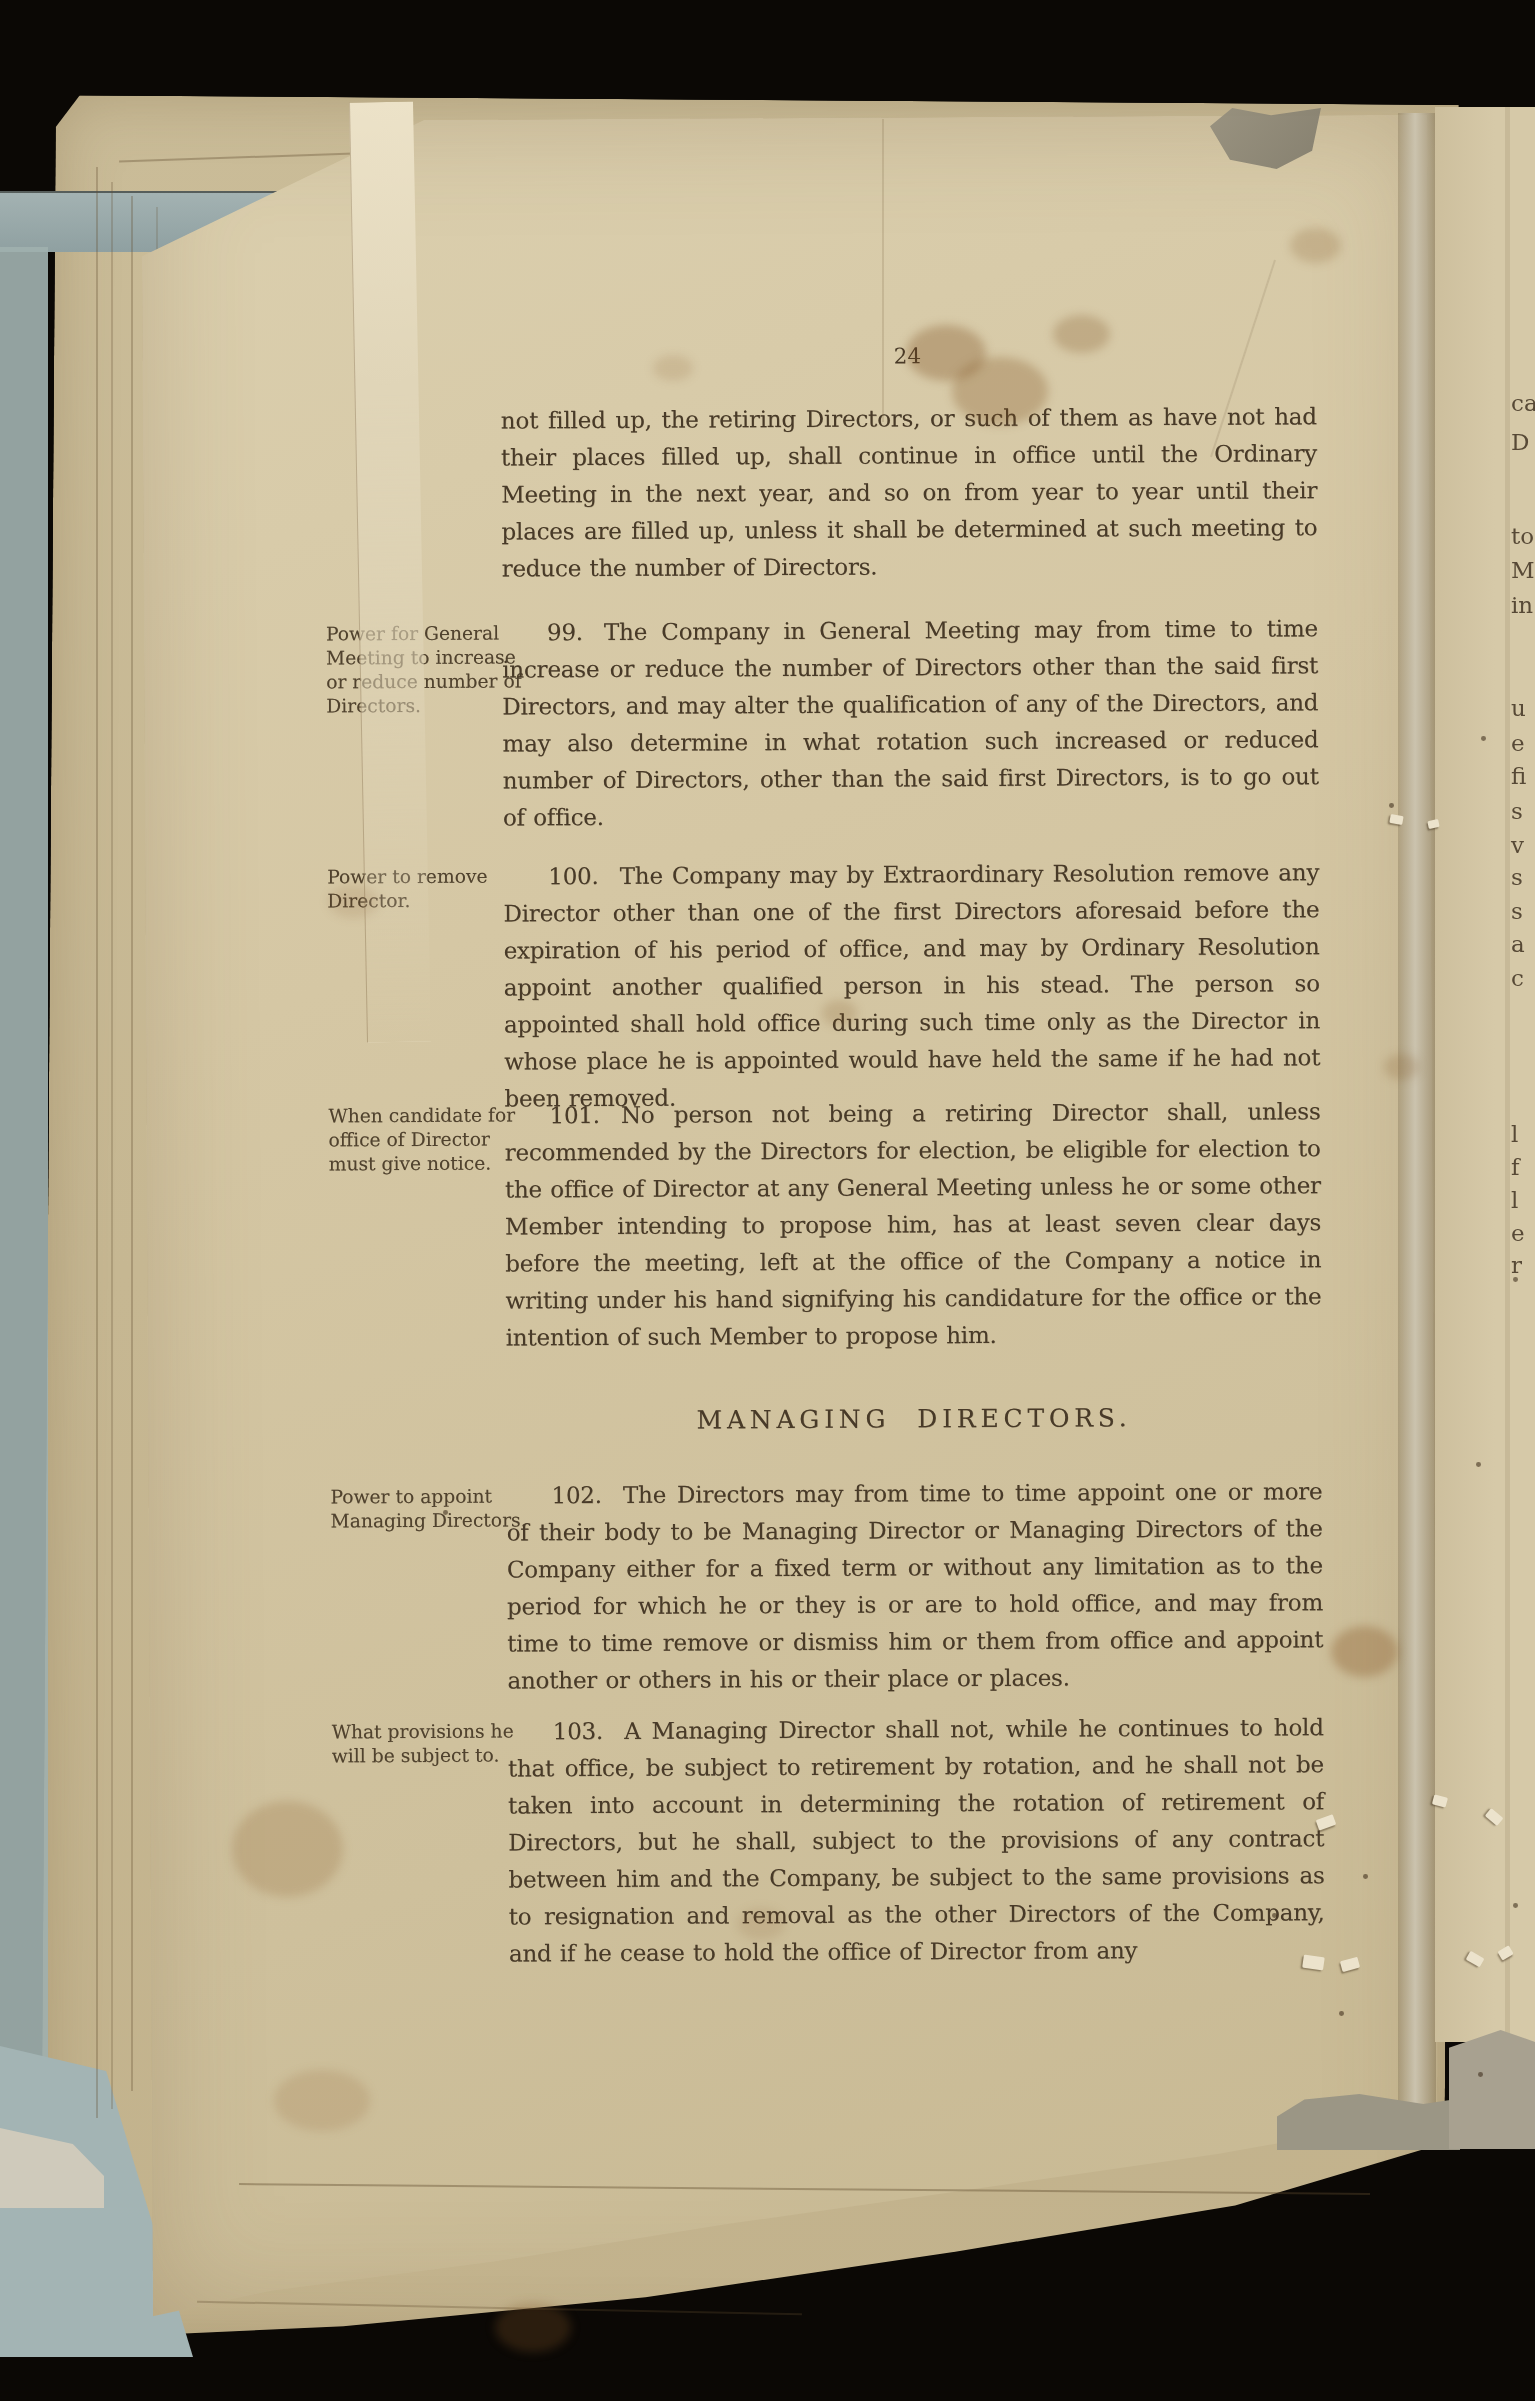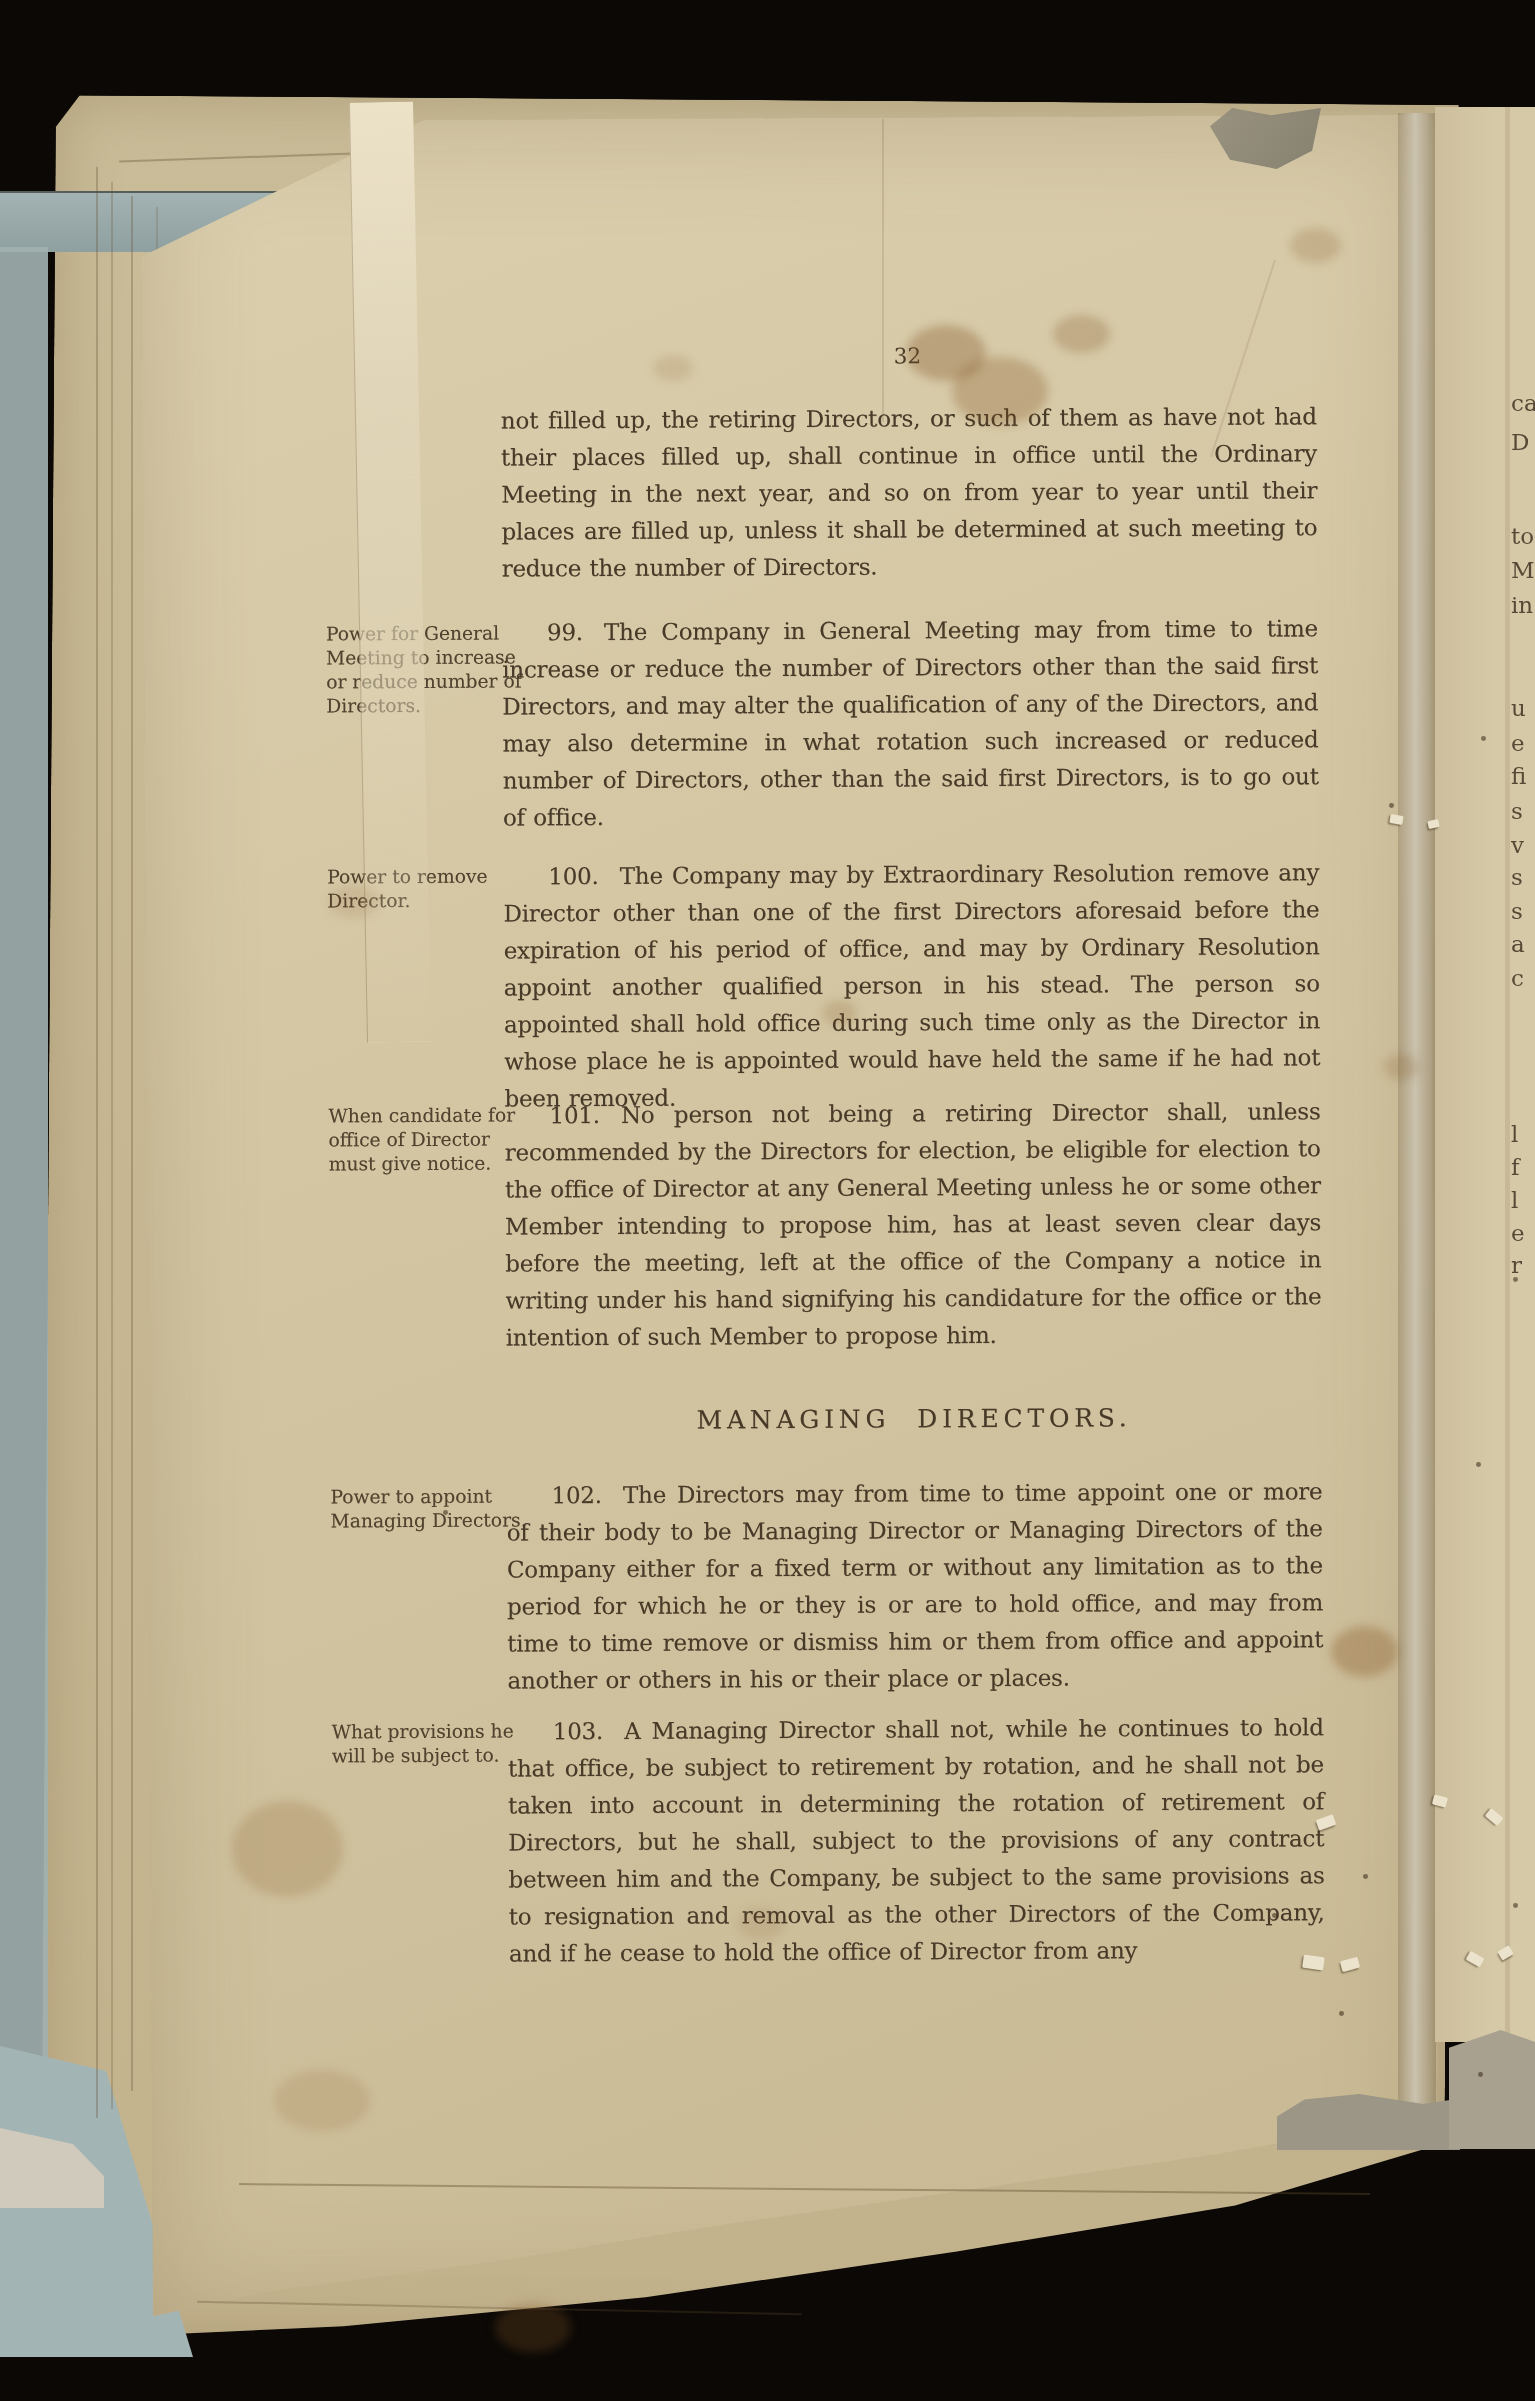--- a/index.html
+++ b/index.html
@@ -81,21 +81,21 @@
 <div class="blue-band-top"></div>
 <div class="blue-strip-mid"></div>
 <div class="blue-wedge-bottom"></div>
 <div class="crease-l1"></div>
 <div class="crease-l2"></div>
 <div class="crease-l3"></div>
 <div class="crease-l4"></div>
 <div class="edge-line-3"></div>
 
 <div class="main-page">
-  <div class="pagenum">32</div>
+  <div class="pagenum">24</div>
 
   <p class="body-para" style="top:283px">not filled up, the retiring Directors, or such of them as have not had their places filled up, shall continue in office until the Ordinary Meeting in the next year, and so on from year to year until their places are filled up, unless it shall be determined at such meeting to reduce the number of Directors.</p>
 
   <div class="margin-note" style="top:502px">Power for General
 Meeting to increase
 or reduce number of
 Directors.</div>
   <p class="body-para section-para" style="top:495px"><span class="sec-num">99.</span><span>The Company in General Meeting may from time to time increase or reduce the number of Directors other than the said first Directors, and may alter the qualification of any of the Directors, and may also determine in what rotation such increased or reduced number of Directors, other than the said first Directors, is to go out of office.</span></p>
 
   <div class="margin-note" style="top:745px">Power to remove

